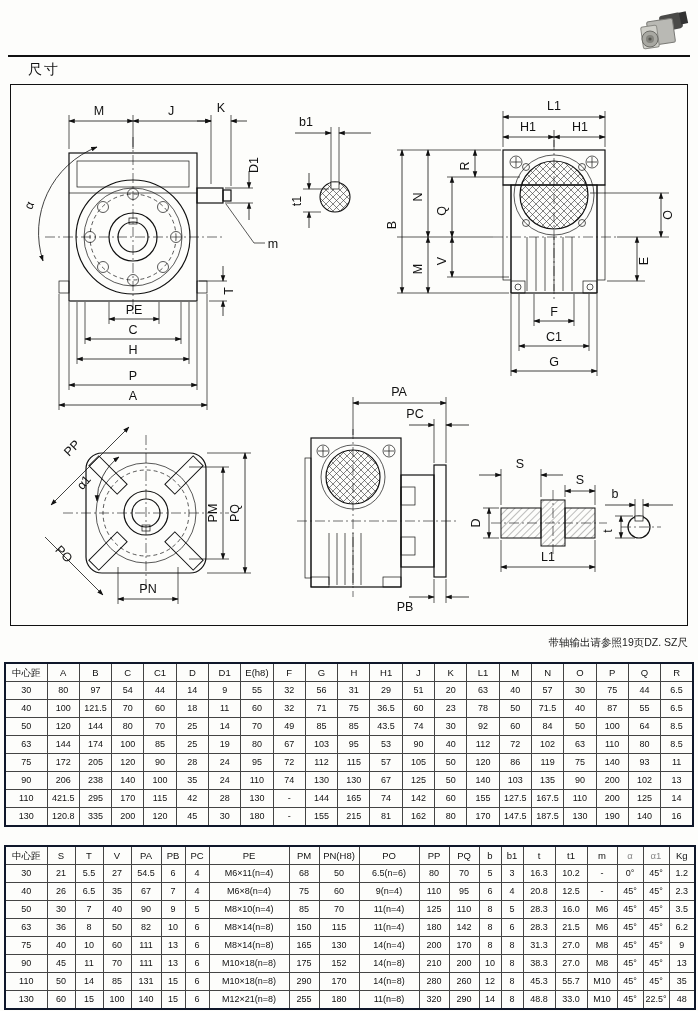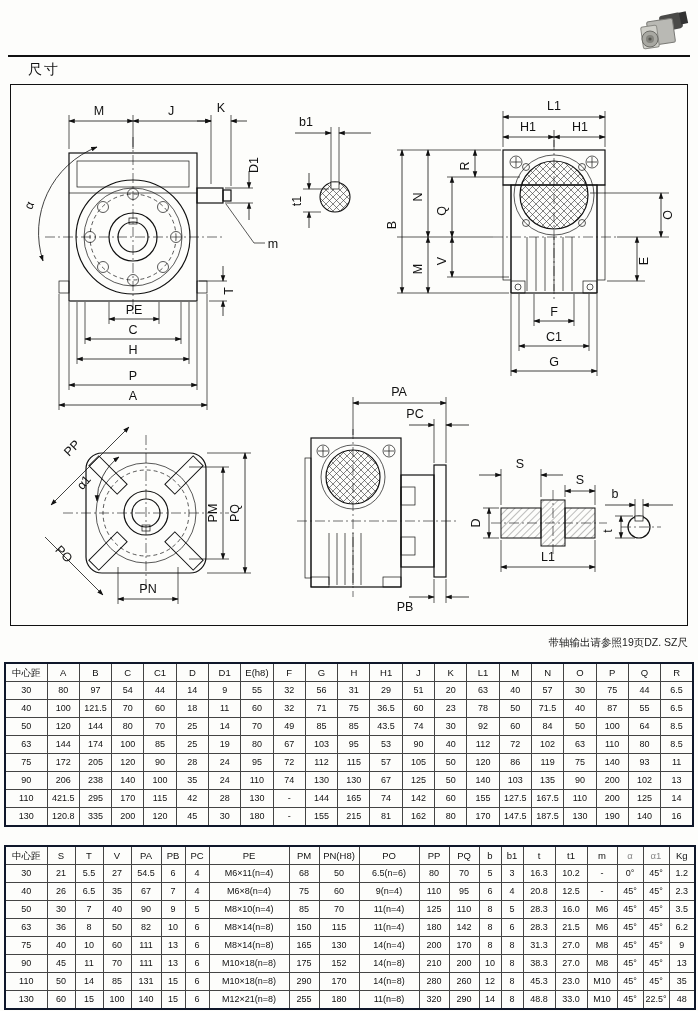--- a/index.html
+++ b/index.html
@@ -777,21 +777,21 @@
           <td>6</td>
           <td>M10×18(n=8)</td>
           <td>290</td>
           <td>170</td>
           <td>14(n=8)</td>
           <td>280</td>
           <td>260</td>
           <td>12</td>
           <td>8</td>
           <td>45.3</td>
-          <td>23.0</td>
+          <td>55.7</td>
           <td>M10</td>
           <td>45°</td>
           <td>45°</td>
           <td>35</td>
         </tr>
         <tr>
           <td>130</td>
           <td>60</td>
           <td>15</td>
           <td>100</td>

